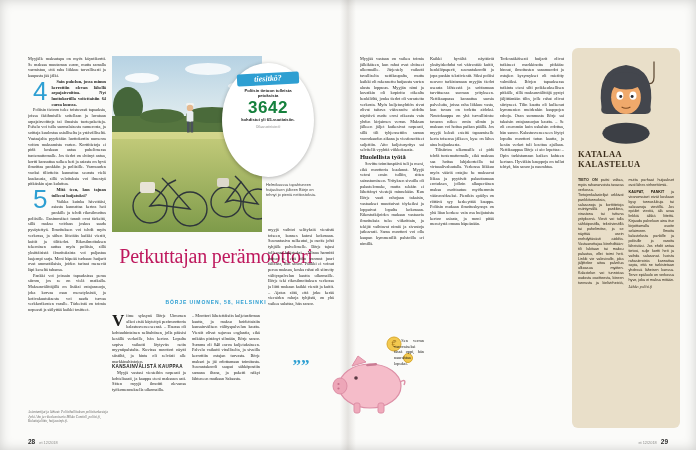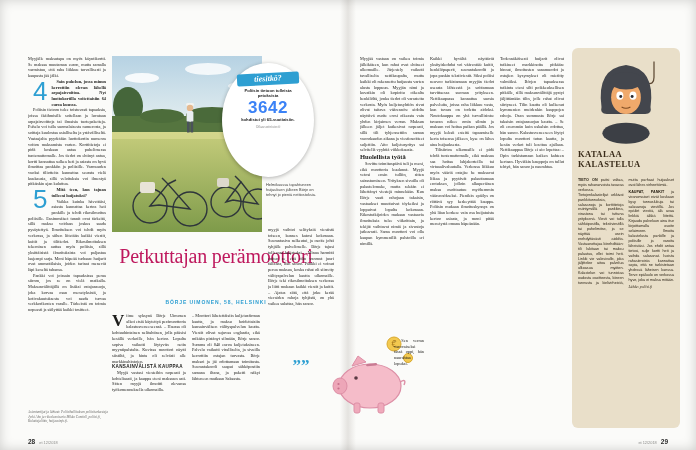--- a/index.html
+++ b/index.html
@@ -34,21 +34,21 @@
           text-align:center;letter-spacing:.9px;}
 
   
   .factbox{background:#fff;border-radius:50%;box-shadow:0 1px 4px rgba(0,0,0,.3);
            text-align:center;padding-top:10px;}
   .ribbon{display:block;width:62px;margin:0 auto 3px;background:#2e9fd2;color:#fff;
           font:italic 700 8px/12px "Liberation Serif",serif;border-radius:2px;
           transform:rotate(-3deg);}
   .fact-line{font:700 4.2px/5.2px "Liberation Sans",sans-serif;color:#222;
              width:66px;margin:0 auto;}
-  .fact-number{font:800 17px/19px "Liberation Sans",sans-serif;color:#3b82f6;
+  .fact-number{font:800 17px/19px "Liberation Sans",sans-serif;color:#15803d;
                letter-spacing:.5px;}
   .fact-source{font:italic 3.6px/5px "Liberation Serif",serif;color:#8a8a8a;margin-top:2px;}
 
   .caption{font:3.9px/5.2px "Liberation Sans",sans-serif;color:#3e3e3c;text-align:left;}
 
   
   .pull{ text-align:center;}
   .quote-mark{display:block;font:700 17px/12px "Liberation Serif",serif;color:#2e9fd2;}
   .pull-text{font:700 7.2px/9px "Liberation Sans",sans-serif;color:#2e9fd2;
              letter-spacing:.4px;}

